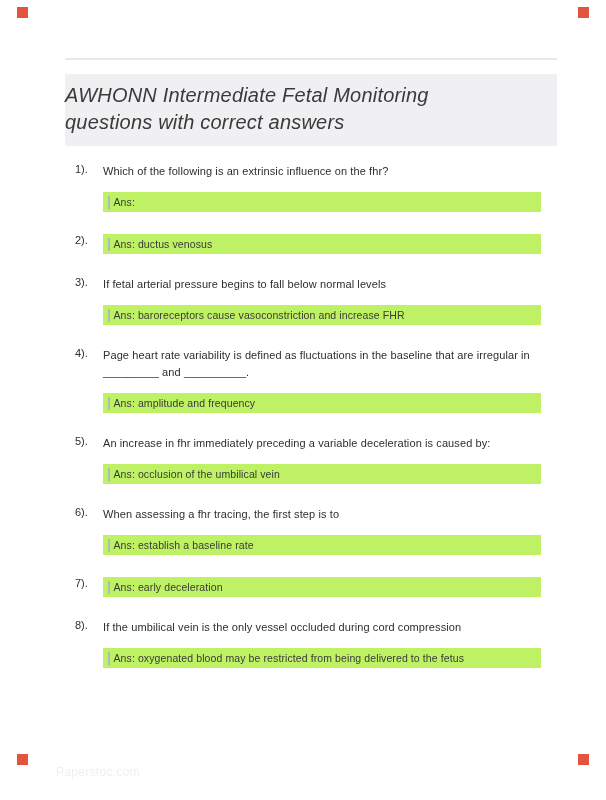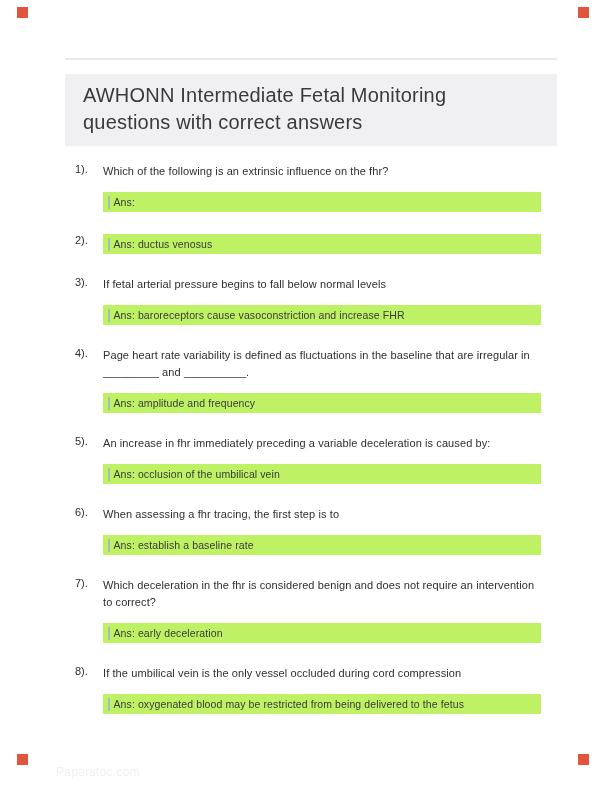--- a/index.html
+++ b/index.html
@@ -17,21 +17,21 @@
   .corner-tr { left:578px; top:7px; }
   .corner-bl { left:17px;  top:754px; }
   .corner-br { left:578px; top:754px; }
 
   
   .top-rule { position:absolute; left:65px; top:58px; width:492px; height:2px; background:#e9e9eb; }
 
   
   .title-box {
     position:absolute; left:65px; top:74px; width:492px; height:72px;
-    background:#f0f0f2; box-sizing:border-box; padding:8px 18px;
+    background:#f0f0f2; box-sizing:border-box; padding:8px 0;font-style:italic;
   }
   .title-text {
     font-size:20px; line-height:27px; color:#3a3a3a;
     max-width:420px; letter-spacing:0.2px;
   }
 
   
   .questions { position:absolute; left:75px; top:163px; width:466px; }
   .question { position:relative; padding-left:28px; margin-bottom:22px; }
   .q-num {
@@ -120,21 +120,20 @@
     <span class="q-num">6).</span>
     <div class="q-text">When assessing a fhr tracing, the first step is to</div>
     <div class="answer-box">
       <span class="caret"></span>
       <span class="answer-text">Ans: establish a baseline rate</span>
     </div>
   </div>
 
   <div class="question">
     <span class="q-num">7).</span>
-    <div class="q-text">Which deceleration in the fhr is considered benign and does not require an intervention to correct?</div>
     <div class="answer-box">
       <span class="caret"></span>
       <span class="answer-text">Ans: early deceleration</span>
     </div>
   </div>
 
   <div class="question">
     <span class="q-num">8).</span>
     <div class="q-text">If the umbilical vein is the only vessel occluded during cord compression</div>
     <div class="answer-box">

